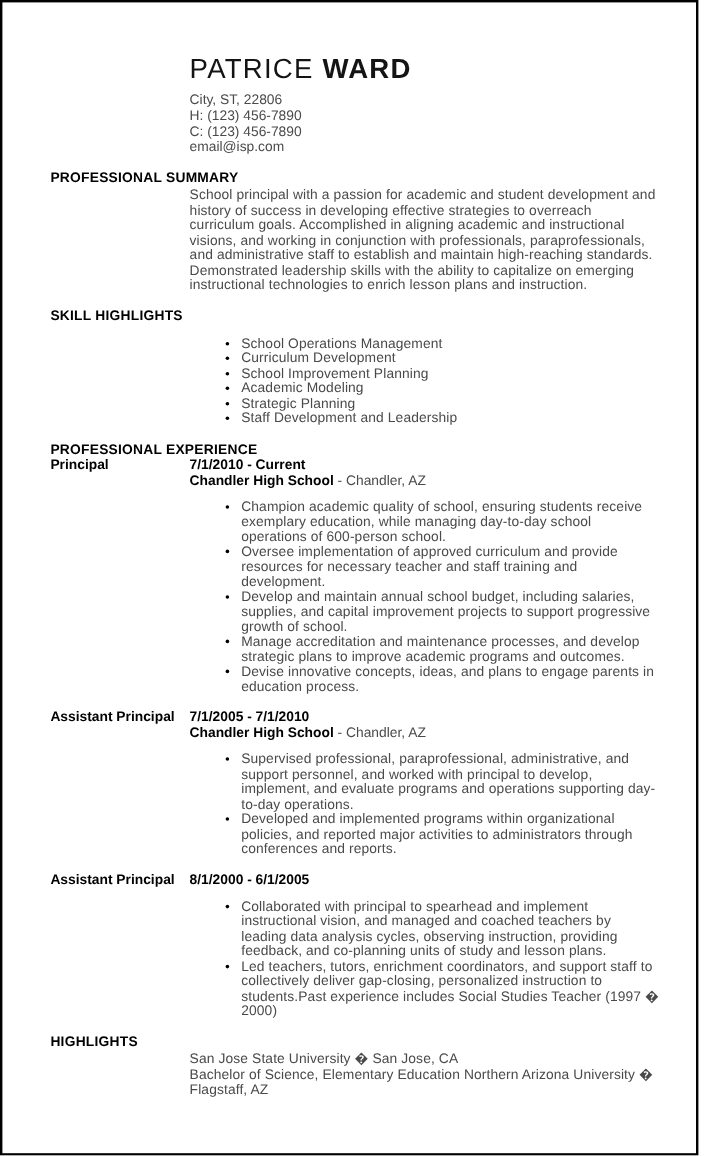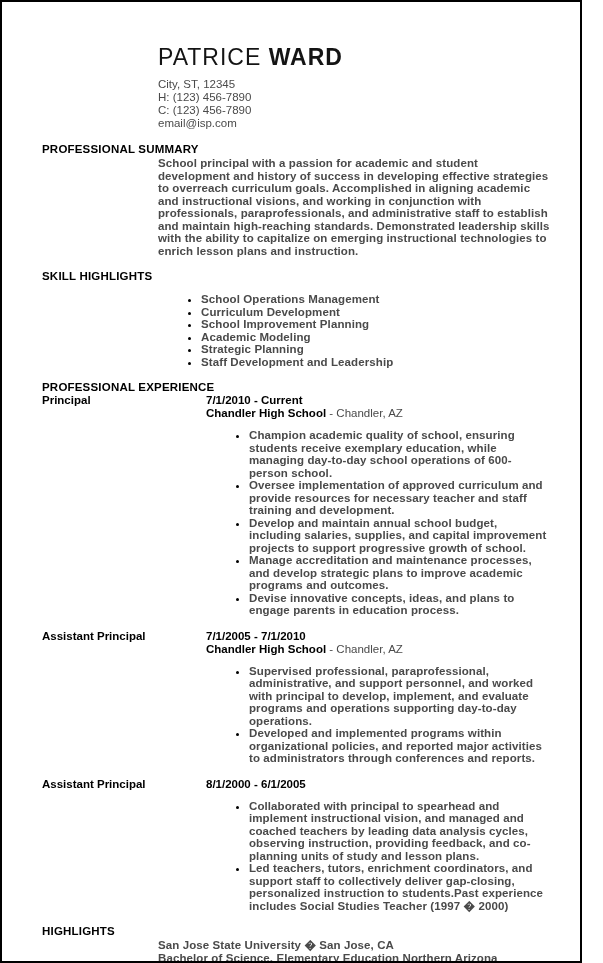--- a/index.html
+++ b/index.html
@@ -30,34 +30,34 @@
 
   
   .section { margin-top: 13px; }
   .heading {
     font-size: 11.5px;
     font-weight: 700;
     color: #000;
     line-height: 13px;
     letter-spacing: 0.2px;
   }
-  .body-text { font-size: 11.5px; line-height: 12.5px; letter-spacing: 0.1px; font-weight: bold; }
+  .body-text { font-size: 11.5px; line-height: 12.5px; letter-spacing: 0.1px; }
   .indent { margin-left: 116px; }
   .summary-text { margin-top: 1px; }
 
   ul.bullets {
     margin: 10px 0 0 0;
     padding-left: 43px;
     list-style: disc outside;
   }
   ul.bullets li { line-height: 12.5px; margin: 0; }
   ul.bullets li::marker { color: #000; }
 
   
-  .job { display: flex; margin-top: 0; gap: 48px; }
+  .job { display: flex; margin-top: 0; }
   .job + .job { margin-top: 13px; }
   .label-col {
     width: 116px;
     flex-shrink: 0;
     font-size: 11.5px;
     font-weight: 700;
     color: #000;
     line-height: 13px;
   }
   .content-col { flex: 1; min-width: 0; }
@@ -75,21 +75,21 @@
 
 <div class="page">
   <div class="inner">
 
     <div class="header">
       <div class="name">
         <span>PATRICE</span>
         <span class="last">WARD</span>
       </div>
       <div class="contact">
-        <div>City, ST, 12345</div>
+        <div>City, ST, 22806</div>
         <div>H: (123) 456-7890</div>
         <div>C: (123) 456-7890</div>
         <div>email@isp.com</div>
       </div>
     </div>
 
     <div class="section">
       <div class="heading">PROFESSIONAL SUMMARY</div>
       <div class="body-text indent summary-text">School principal with a passion for academic and student development and history of success in developing effective strategies to overreach curriculum goals. Accomplished in aligning academic and instructional visions, and working in conjunction with professionals, paraprofessionals, and administrative staff to establish and maintain high-reaching standards. Demonstrated leadership skills with the ability to capitalize on emerging instructional technologies to enrich lesson plans and instruction.</div>
     </div>

